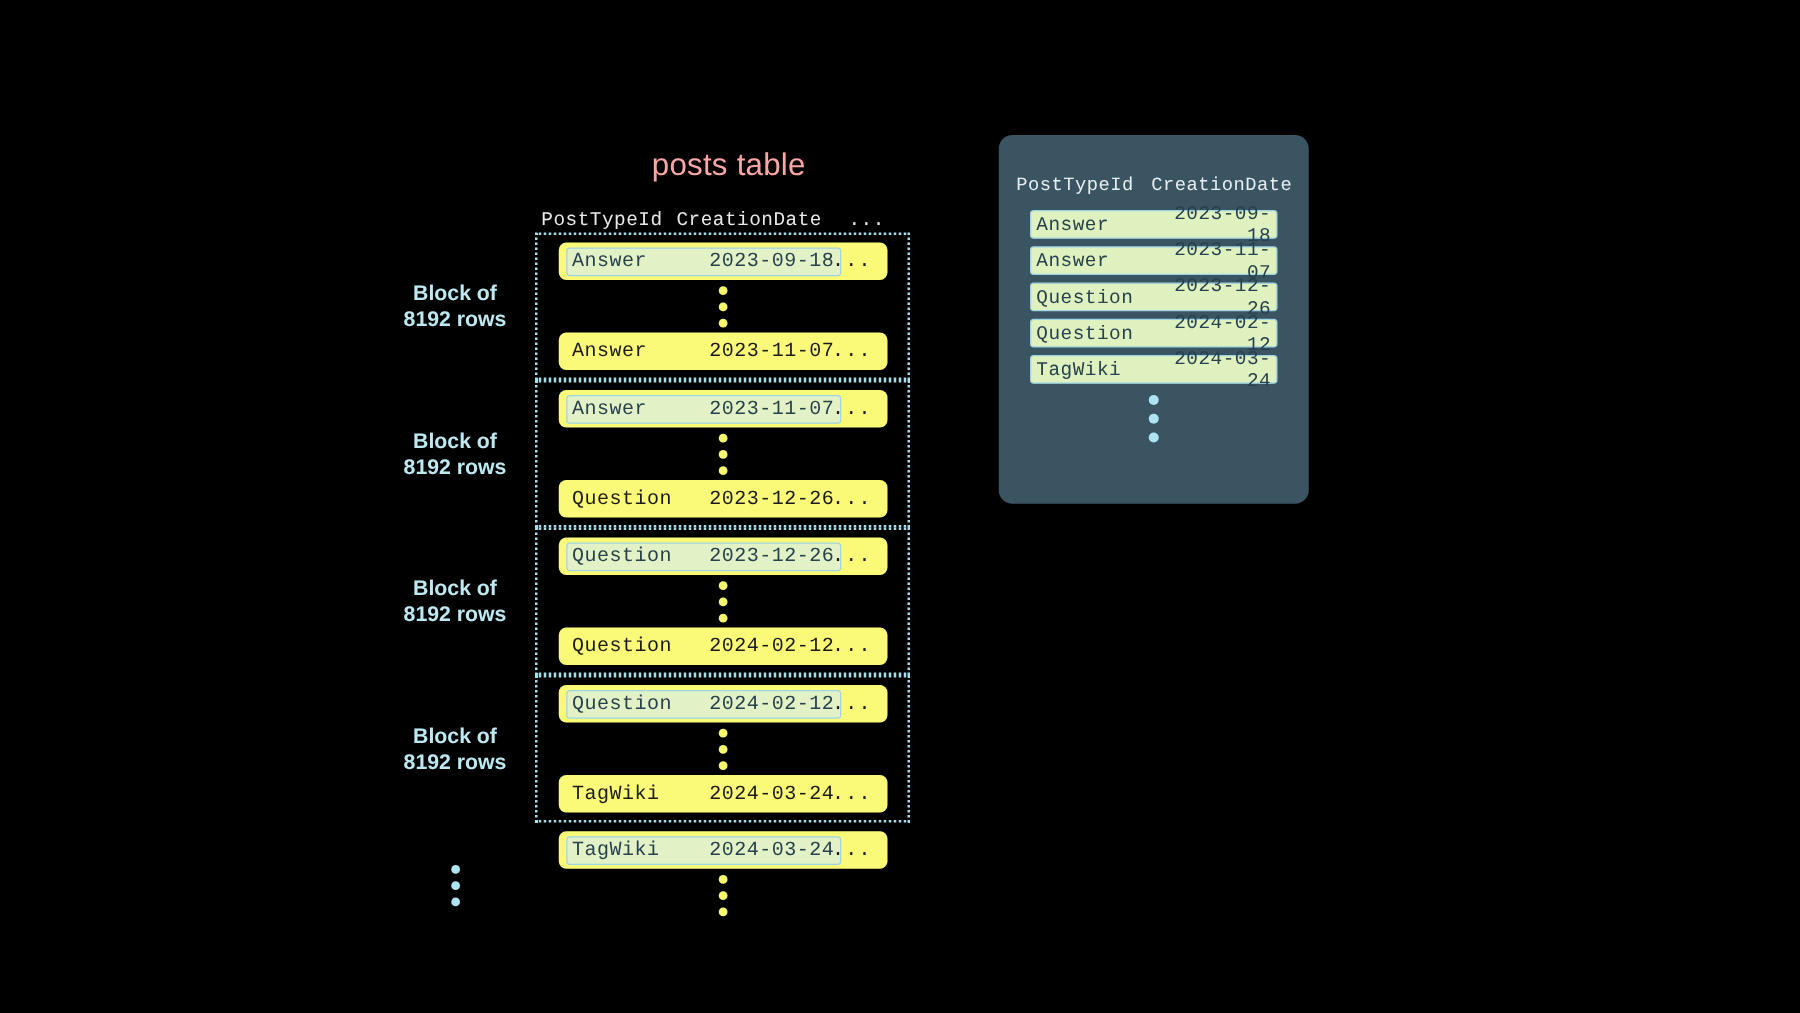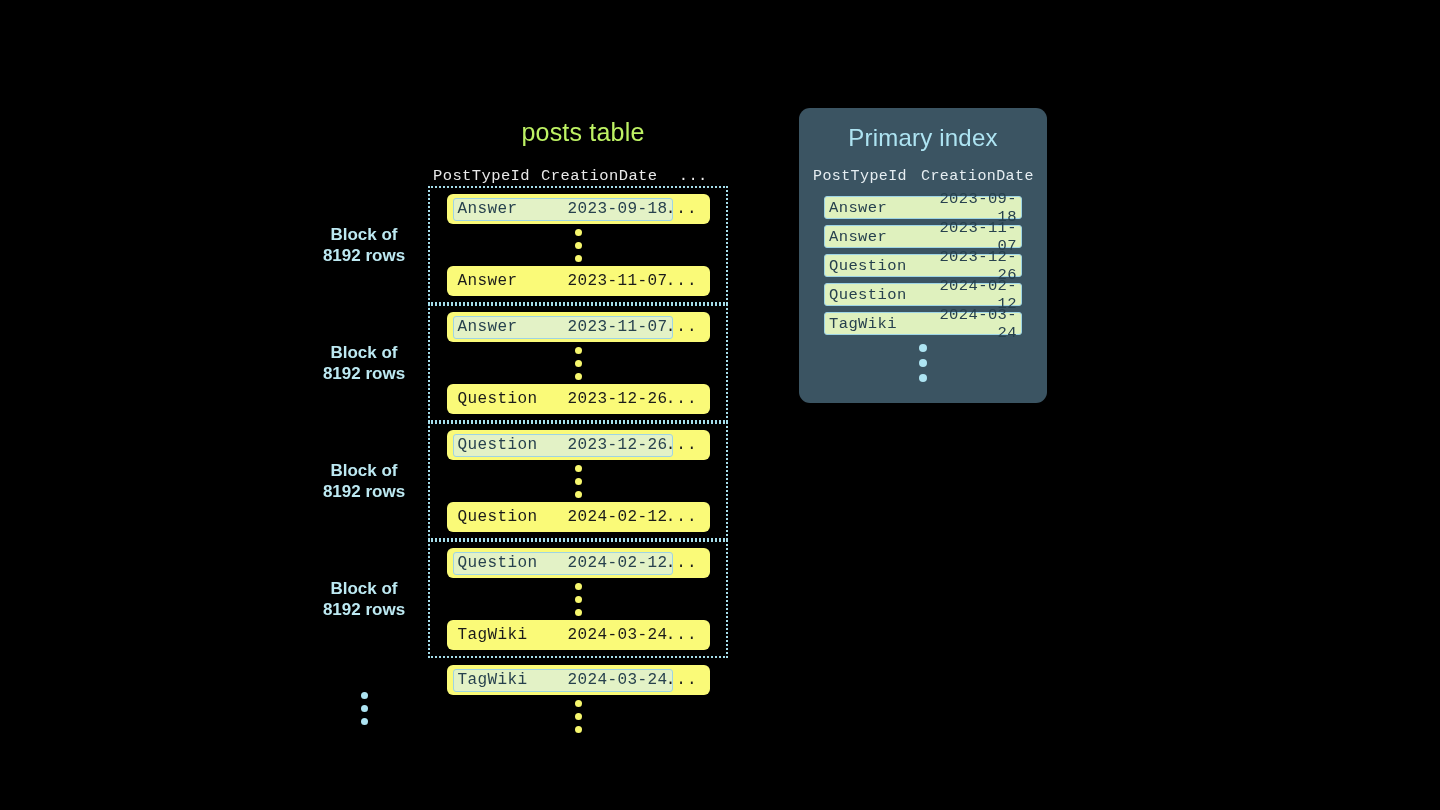--- a/index.html
+++ b/index.html
@@ -22,21 +22,21 @@
     left: 300px;
     top: 118px;
     width: 470px;
   }
   .table-title {
     position: absolute;
     left: 133px;
     top: 0px;
     width: 300px;
     text-align: center;
-    color: #bef264;
+    color: #fca5a5;
     font-size: 25px;
     font-family: "Liberation Sans", sans-serif;
     letter-spacing: 0.2px;
   }
   .col-headers {
     position: absolute;
     left: 133px;
     top: 49px;
     width: 285px;
     color: #E9E9E9;
@@ -380,21 +380,20 @@
           <span class="d"></span>
           <span class="d"></span>
         </div>
       </div>
     </div>
 
   </div>
 </div>
 
 <div id="primary-index">
-  <div class="pi-title">Primary index</div>
 
   <div class="pi-headers">
     <span class="h1">PostTypeId</span>
     <span class="h2">CreationDate</span>
   </div>
 
   <div class="pi-rows">
     <div class="pi-row">
       <span class="t">Answer</span>
       <span class="d2">2023-09-18</span>

